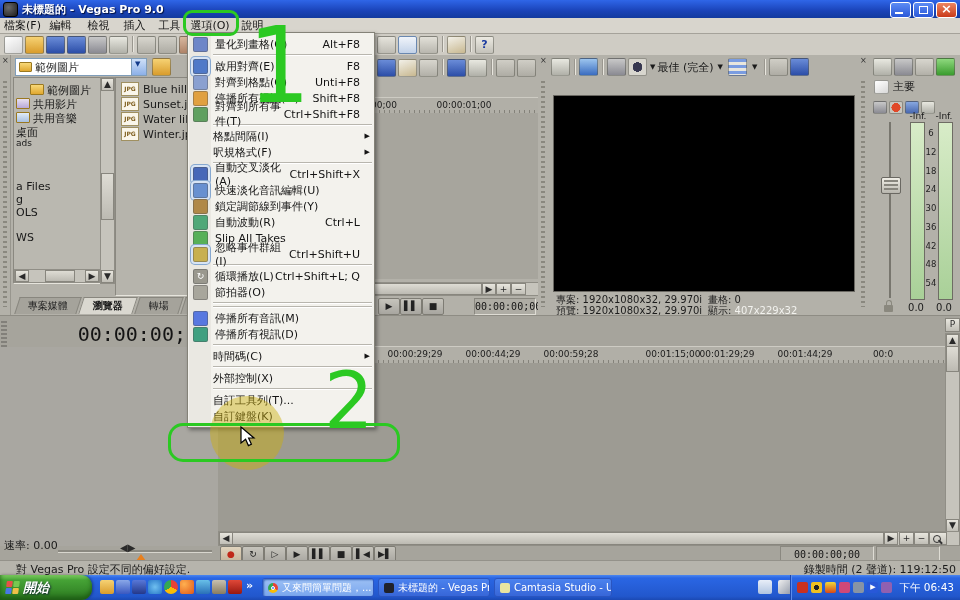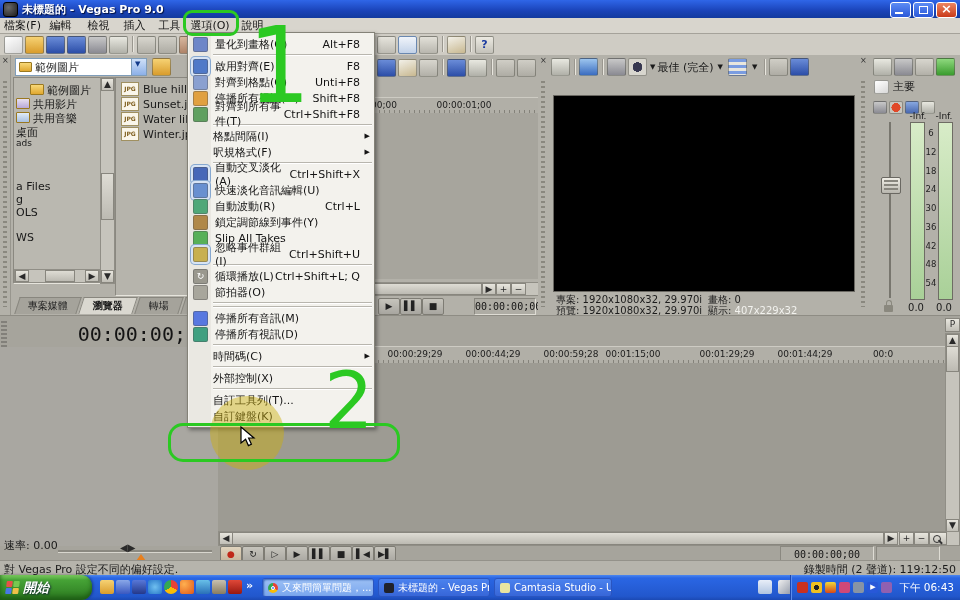--- a/index.html
+++ b/index.html
@@ -307,21 +307,21 @@
   </div>
 
   <div class="abs" style="left:0;top:315px;width:960px;height:245px;background:#a6a49c;border-top:1px solid #8e8c84">
     <div class="abs" style="left:1px;top:5px;width:6px;height:34px;background:repeating-linear-gradient(180deg,#82807a 0 2px,transparent 2px 4px)"></div>
     <div class="abs bigtc" style="left:8px;top:6px;width:178px;height:25px;line-height:25px">00:00:00;</div>
     <div class="abs" style="left:0;top:31px;width:218px;height:199px;background:#a9a7a1;border-right:1px solid #8e8c84"></div>
     <div class="abs ruler" style="left:218px;top:30px;width:727px;height:17px">
       <span class="rtick" style="left:197px">00:00:29;29</span>
       <span class="rtick" style="left:275px">00:00:44;29</span>
       <span class="rtick" style="left:353px">00:00:59;28</span>
-      <span class="rtick" style="left:415px">00:01:15;00</span>
+      <span class="rtick" style="left:455px">00:01:15;00</span>
       <span class="rtick" style="left:509px">00:01:29;29</span>
       <span class="rtick" style="left:587px">00:01:44;29</span>
       <span class="rtick" style="left:665px">00:0</span>
     </div>
     <div class="abs" style="left:218px;top:47px;width:727px;height:168px;background:#9d9b93"></div>
     <div class="sbtn small9" style="left:945px;top:2px;width:13px;height:12px">P</div>
     <div class="sb" style="left:945px;top:17px;width:13px;height:198px">
       <div class="sbtn small9" style="left:0;top:0;width:11px;height:11px">▲</div>
       <div class="sbthumb" style="left:0;top:12px;width:11px;height:24px"></div>
       <div class="sbtn small9" style="left:0;bottom:0;width:11px;height:11px">▼</div>
@@ -345,21 +345,21 @@
     <div class="tcbox" style="left:780px;top:230px;width:92px">00:00:00;00</div>
     <div class="tcbox" style="left:876px;top:230px;width:62px"></div>
 
     <div class="abs" style="left:4px;top:222px">速率: 0.00</div>
     <div class="abs" style="left:58px;top:234px;width:154px;height:2px;background:#8a8880;box-shadow:0 1px 0 #d8d6ce"></div>
     <div class="abs" style="left:120px;top:226px;font-size:10px;color:#2a2a2a">◀▶</div>
     <div class="abs" style="left:136px;top:238px;width:0;height:0;border-left:5px solid transparent;border-right:5px solid transparent;border-bottom:7px solid #e8801e"></div>
   </div>
 
   <div class="abs statusbar">
-    <span class="abs" style="left:4px;top:1px">對 Vegas Pro 設定不同的偏好設定.</span>
+    <span class="abs" style="left:16px;top:1px">對 Vegas Pro 設定不同的偏好設定.</span>
     <span class="abs" style="right:4px;top:1px">錄製時間 (2 聲道): 119:12:50</span>
   </div>
 
   <div class="abs taskbar">
     <div class="startbtn">
       <span class="flag">
           <i style="background:#e85048"></i>
           <i style="background:#78c850"></i>
           <i style="background:#4878e8"></i>
           <i style="background:#f0c048"></i>
@@ -444,27 +444,27 @@
     <div class="mi">
         <span class="mic chk" style="background:#4868b8"></span>
         <span class="ml">自動交叉淡化(A)</span>
         <span class="ms">Ctrl+Shift+X</span>
       </div>
     <div class="mi">
         <span class="mic chk" style="background:#6890d0"></span>
         <span class="ml">快速淡化音訊編輯(U)</span>
       </div>
     <div class="mi">
+        <span class="mic" style="background:#b08848"></span>
+        <span class="ml">鎖定調節線到事件(Y)</span>
+      </div>
+    <div class="mi">
         <span class="mic" style="background:#50a878"></span>
         <span class="ml">自動波動(R)</span>
         <span class="ms">Ctrl+L</span>
-      </div>
-    <div class="mi">
-        <span class="mic" style="background:#b08848"></span>
-        <span class="ml">鎖定調節線到事件(Y)</span>
       </div>
     <div class="mi">
         <span class="mic" style="background:#58b058"></span>
         <span class="ml">Slip All Takes</span>
       </div>
     <div class="mi">
         <span class="mic chk" style="background:#c8b050"></span>
         <span class="ml">忽略事件群組(I)</span>
         <span class="ms">Ctrl+Shift+U</span>
       </div>

